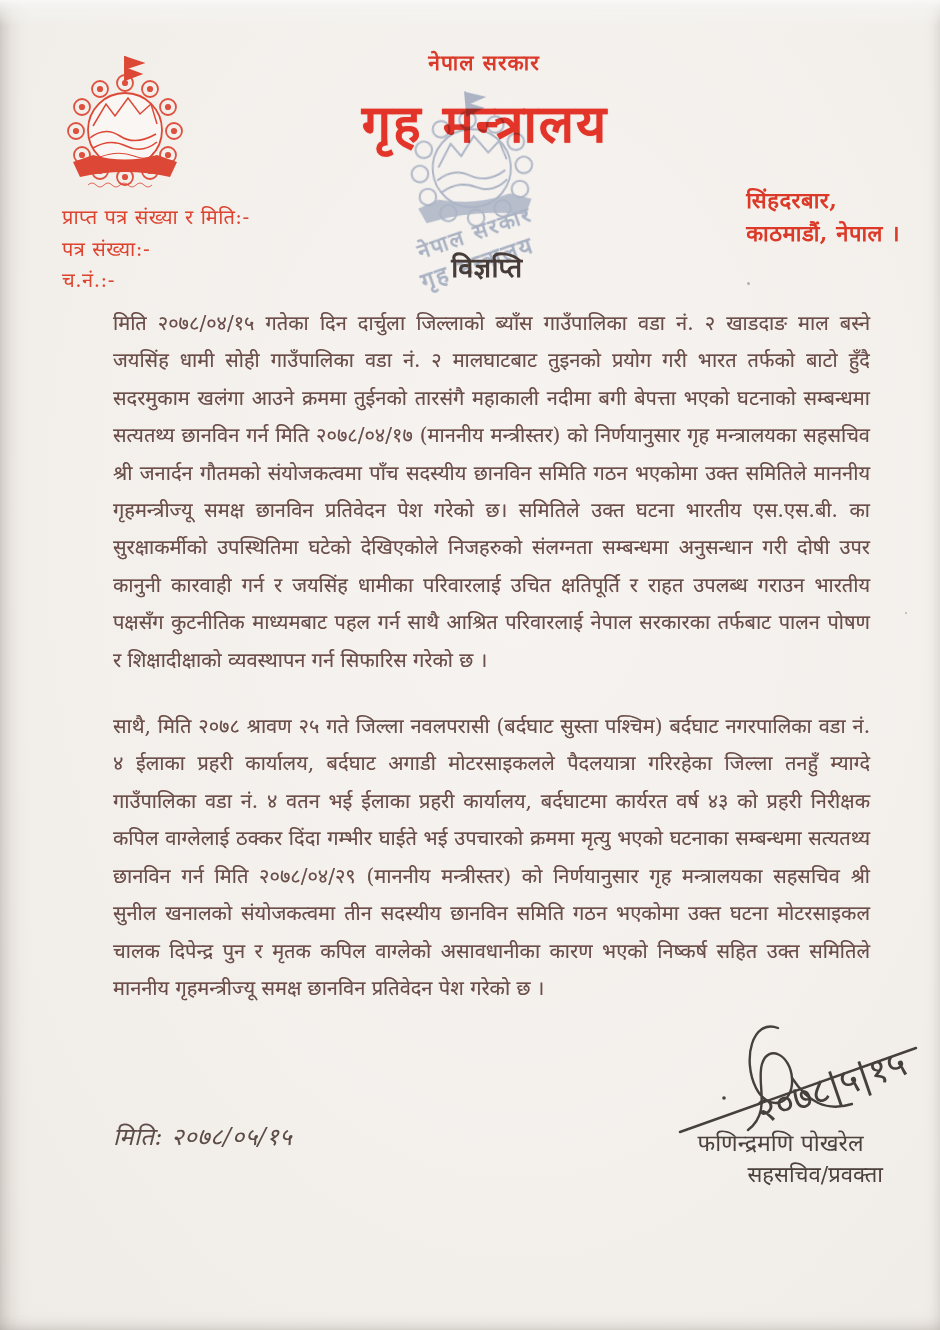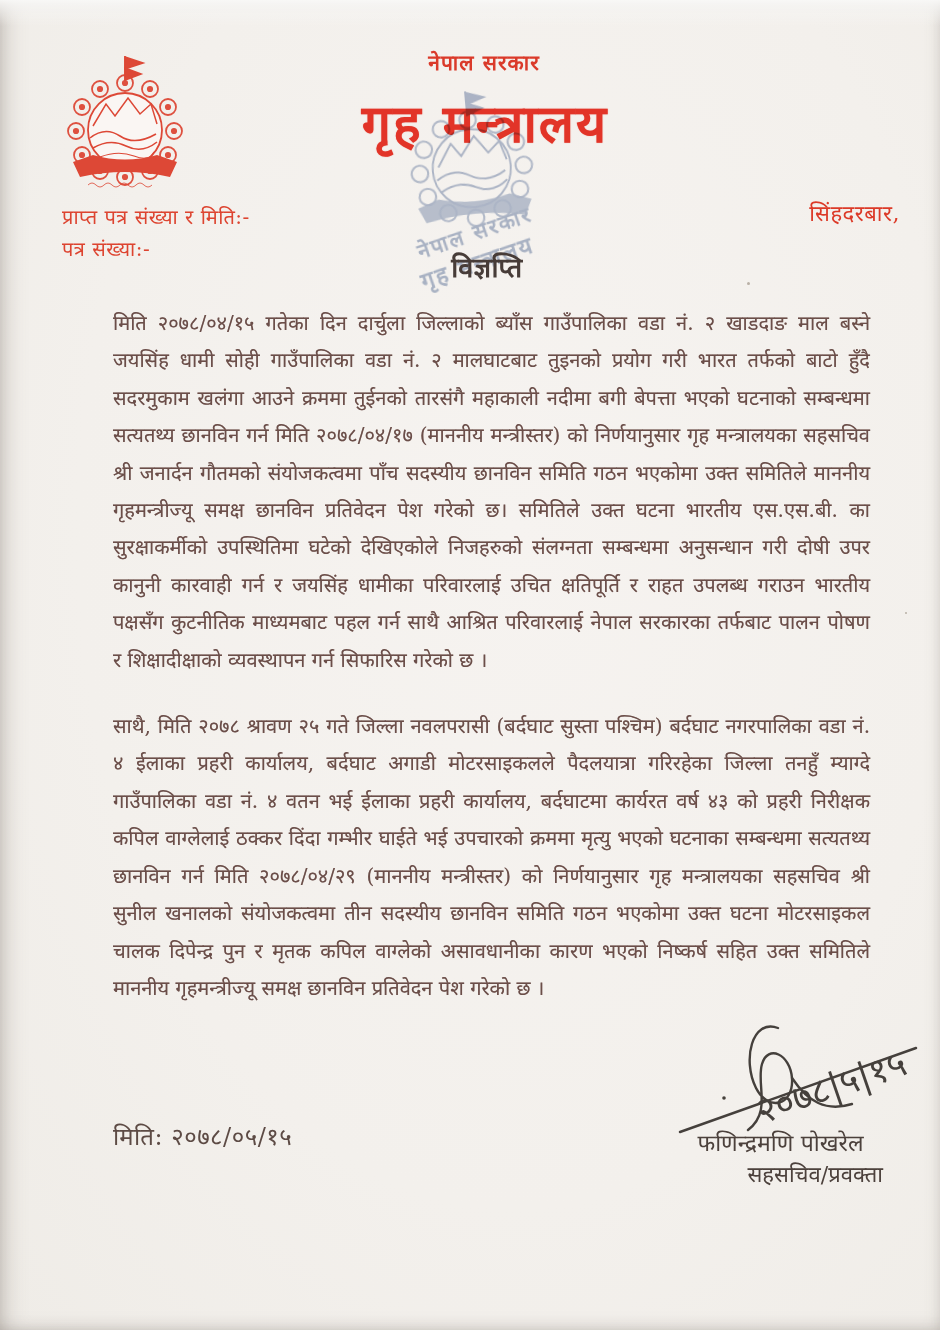--- a/index.html
+++ b/index.html
@@ -36,22 +36,22 @@
     letter-spacing:2px;
     text-shadow:0 0 1px rgba(226,52,40,.55);
   }
   .emblem{position:absolute;left:58px;top:52px;width:134px;height:140px;}
   .meta-left{
     position:absolute;left:62px;top:202px;
     font-size:20px;color:#dd4430;line-height:31.5px;
     letter-spacing:.5px;
   }
   .address-right{
-    position:absolute;right:40px;top:197px;
-    font-size:22px;font-weight:400;
+    position:absolute;right:40px;top:184px;
+    font-size:22px;font-weight:700;
     color:#dc3a28;line-height:33px;letter-spacing:.5px;
   }
   
   .stamp{
     position:absolute;left:380px;top:100px;width:190px;height:210px;
     transform:rotate(-5deg);
     mix-blend-mode:multiply;opacity:.62;
     filter:blur(.4px);
     pointer-events:none;
   }
@@ -72,21 +72,21 @@
   .body-text{
     position:absolute;left:113px;top:305px;width:757px;
     font-size:20px;line-height:37.4px;color:#6b4e49;
     text-align:justify;
     text-shadow:0 0 .6px rgba(107,78,73,.45);
   }
   .body-text p{margin:0;}
   .body-text p + p{margin-top:29px;}
   .date-line{
     position:absolute;left:113px;top:1119px;
-    font-size:24px;color:#5d4b45;letter-spacing:.5px;
+    font-size:24px;color:#5d4b45;letter-spacing:.5px;font-style:italic;
   }
   
   .signature-svg{position:absolute;left:666px;top:1018px;width:266px;height:130px;}
   .sig-name{
     position:absolute;left:678px;top:1126px;width:205px;
     text-align:center;font-size:23px;color:#4c413c;
   }
   .sig-designation{
     position:absolute;left:678px;top:1158px;width:205px;
     text-align:right;font-size:22px;color:#4c413c;
@@ -170,24 +170,26 @@
       </g>
     </svg>
   </div>
 
   <div class="gov-line">नेपाल सरकार</div>
   <div class="ministry-line">गृह मन्त्रालय</div>
 
   <div class="meta-left">
     <div>प्राप्त पत्र संख्या र मिति:-</div>
     <div>पत्र संख्या:-</div>
+    <div>च.नं.:-</div>
   </div>
 
   <div class="address-right">
     <div>सिंहदरबार,</div>
+    <div>काठमाडौं, नेपाल ।</div>
   </div>
 
   <div class="stamp">
     <svg viewBox="0 0 160 130" width="190" height="154" aria-hidden="true" style="position:absolute;left:0;top:-16px;">
       <g stroke="#8496b8" fill="none" stroke-width="1.6">
         <line x1="80" y1="6" x2="80" y2="26"></line>
         <path d="M80 7 L95 12 L80 17 Z" fill="#8496b8"></path>
         <path d="M80 16 L93 21 L80 26 Z" fill="#8496b8"></path>
         <g stroke-width="1.8" opacity=".9">
           <circle cx="80" cy="30" r="7"></circle>

